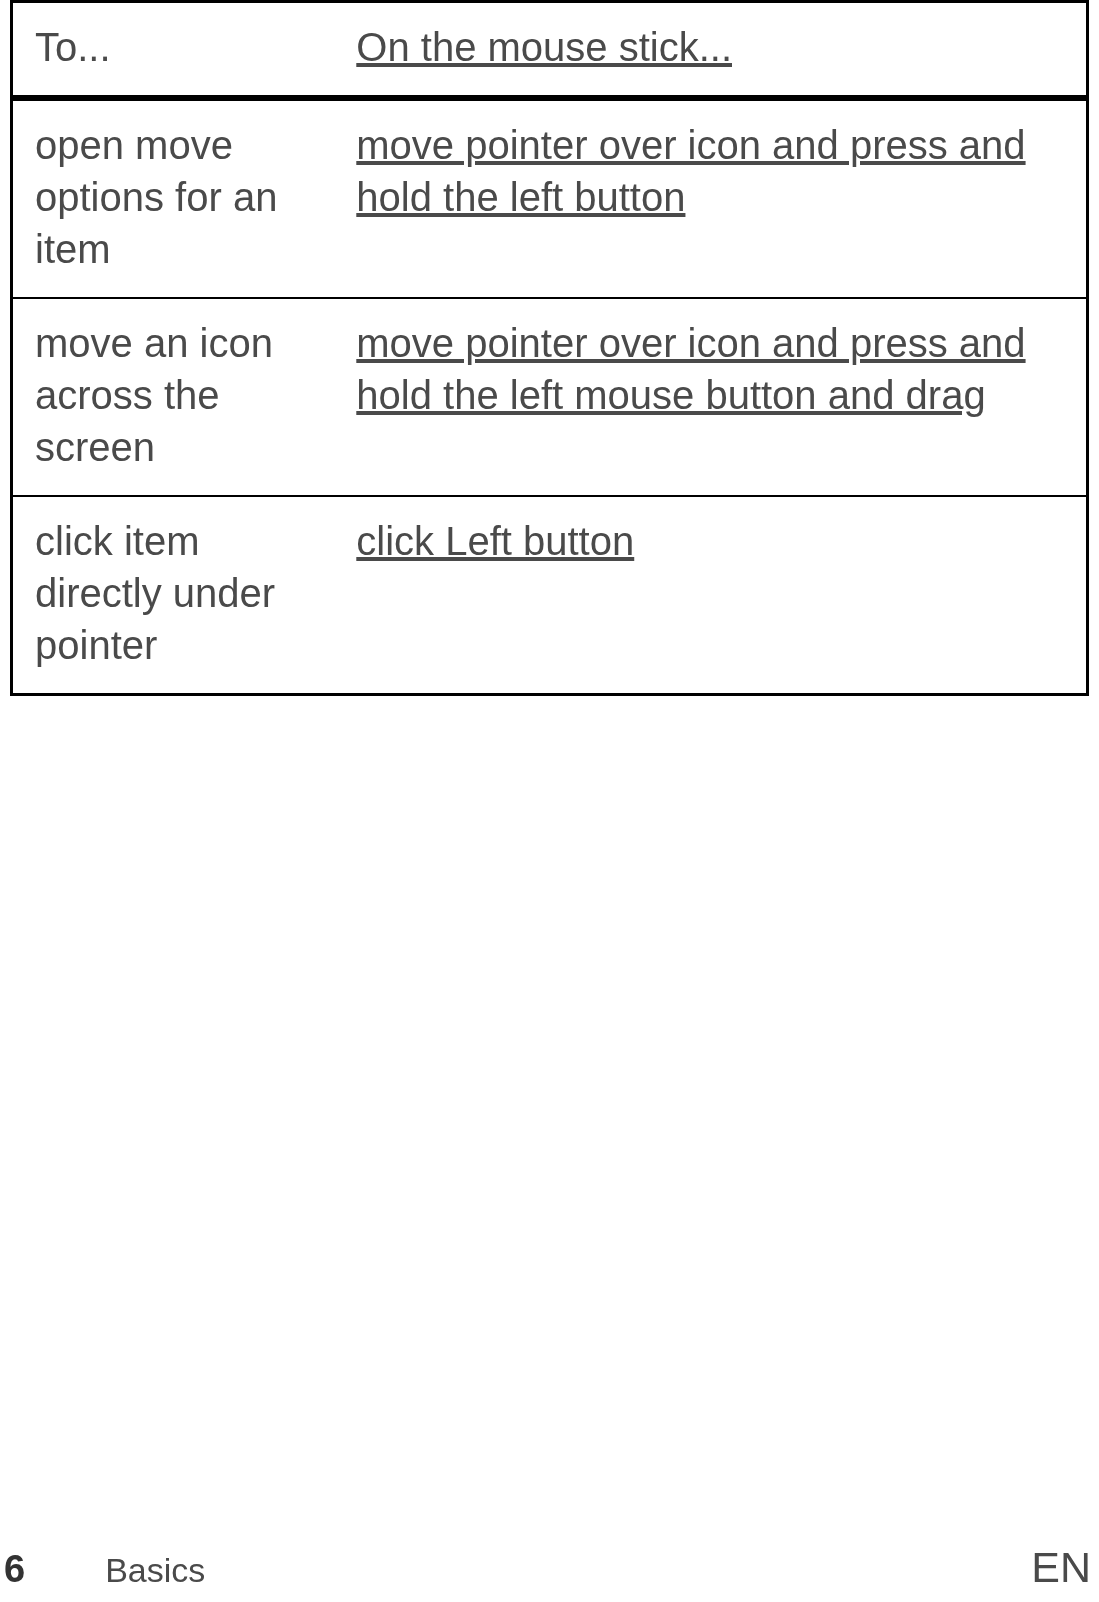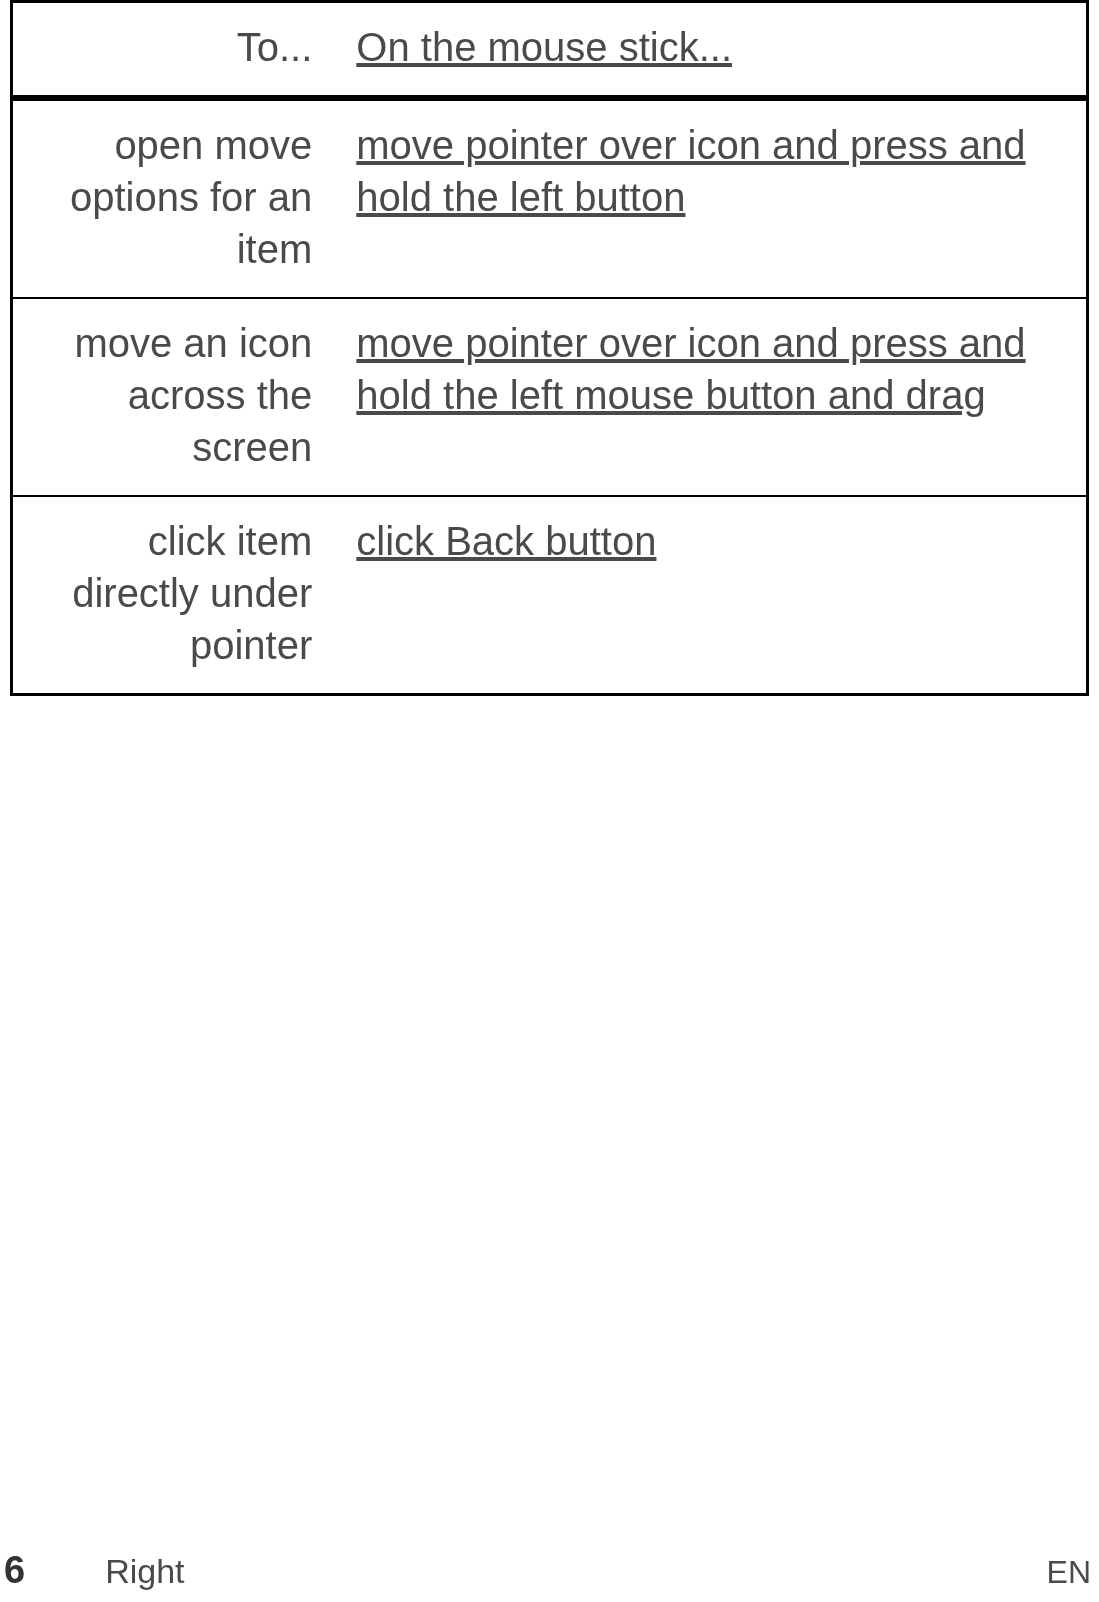--- a/index.html
+++ b/index.html
@@ -42,21 +42,20 @@
       color: #4a4a4a;
     }
     thead tr {
       border-bottom: 6px solid #000;
     }
     tbody tr {
       border-top: 2px solid #000;
     }
     th:first-child, td:first-child {
       width: 30%;
-      text-align: right;
     }
     th:last-child, td:last-child {
       width: 70%;
       text-decoration: underline;
     }
     .footer {
       position: absolute;
       bottom: 10px;
       left: 4px;
       right: 8px;
@@ -68,21 +67,21 @@
     .page-num {
       font-weight: bold;
       font-size: 38px;
       color: #333;
       margin-right: 80px;
     }
     .section-title {
       flex: 1;
     }
     .lang {
-      font-size: 32px;
+      font-size: 43px;
     }
   </style>
 </head>
 <body>
 
 <div class="page">
   <div class="table-wrap">
     <table>
       <thead>
         <tr>
@@ -94,24 +93,24 @@
         <tr>
           <td>open move options for an item</td>
           <td>move pointer over icon and press and hold the left button</td>
         </tr>
         <tr>
           <td>move an icon across the screen</td>
           <td>move pointer over icon and press and hold the left mouse button and drag</td>
         </tr>
         <tr>
           <td>click item directly under pointer</td>
-          <td>click Back button</td>
+          <td>click Left button</td>
         </tr>
       </tbody>
     </table>
   </div>
 
   <div class="footer">
     <span class="page-num">6</span>
-    <span class="section-title">Right</span>
+    <span class="section-title">Basics</span>
     <span class="lang">EN</span>
   </div>
 </div>
 
 </body></html>

